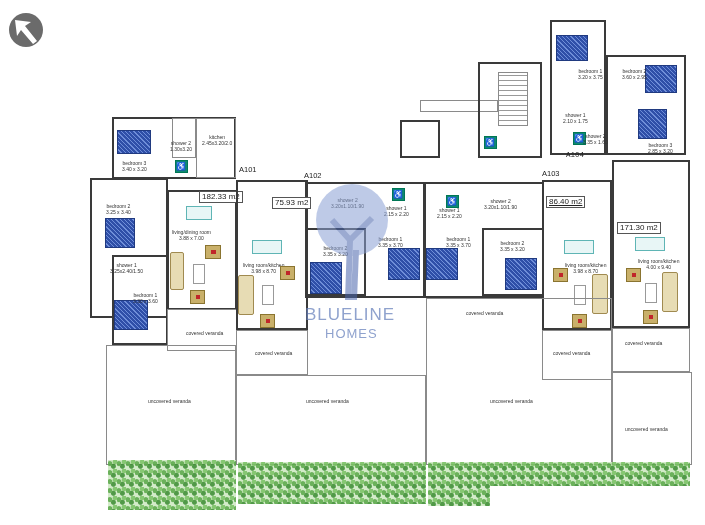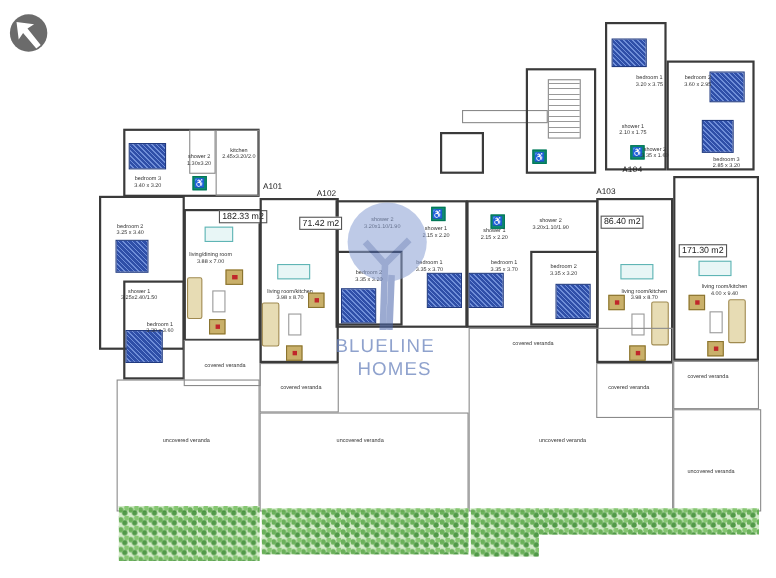--- a/index.html
+++ b/index.html
@@ -83,21 +83,21 @@
   <div class="unit" style="left:239px;top:165px;">A101</div>
 </div>
 
 <div>
   <div class="wall" style="left:236px;top:180px;width:72px;height:150px;"></div>
   <div class="thin" style="left:236px;top:330px;width:72px;height:45px;"></div>
   <div class="wall" style="left:305px;top:182px;width:120px;height:116px;"></div>
   <div class="wall" style="left:306px;top:228px;width:60px;height:68px;"></div>
   <div class="bed" style="left:310px;top:262px;width:30px;height:30px;"></div>
   <div class="bed" style="left:388px;top:248px;width:30px;height:30px;"></div>
-  <div class="area" style="left:272px;top:197px;">71.42 m2</div>
+  <div class="area" style="left:272px;top:197px;">75.93 m2</div>
   <div class="table" style="left:252px;top:240px;width:28px;height:12px;"></div>
   <div class="lbl" style="left:243px;top:262px;">
       <span>living room/kitchen</span>
       <span>3.98 x 8.70</span>
     </div>
   <div class="sofa" style="left:238px;top:275px;width:14px;height:38px;"></div>
   <div class="chair" style="left:280px;top:266px;width:13px;height:12px;"></div>
   <div class="rug" style="left:262px;top:285px;width:10px;height:18px;"></div>
   <div class="chair" style="left:260px;top:314px;width:13px;height:12px;"></div>
   <div class="lbl" style="left:323px;top:245px;">
@@ -111,21 +111,21 @@
   <div class="access" style="left:392px;top:188px;">♿</div>
   <div class="lbl" style="left:384px;top:205px;">
       <span>shower 1</span>
       <span>2.15 x 2.20</span>
     </div>
   <div class="lbl" style="left:378px;top:236px;">
       <span>bedroom 1</span>
       <span>3.35 x 3.70</span>
     </div>
   <div class="lbl" style="left:255px;top:350px;">covered veranda</div>
-  <div class="unit" style="left:288px;top:171px;">A102</div>
+  <div class="unit" style="left:304px;top:171px;">A102</div>
 </div>
 
 <div>
   <div class="wall" style="left:400px;top:120px;width:40px;height:38px;"></div>
   <div class="thin" style="left:420px;top:100px;width:78px;height:12px;"></div>
   <div class="wall" style="left:478px;top:62px;width:64px;height:96px;"></div>
   <div class="thin" style="left:498px;top:72px;width:30px;height:54px;background:repeating-linear-gradient(0deg,#fff 0 4px,#999 4px 5px);"></div>
   <div class="access" style="left:484px;top:136px;">♿</div>
 </div>
 
@@ -146,21 +146,21 @@
   <div class="lbl" style="left:484px;top:198px;">
       <span>shower 2</span>
       <span>3.20x1.10/1.90</span>
     </div>
   <div class="lbl" style="left:500px;top:240px;">
       <span>bedroom 2</span>
       <span>3.35 x 3.20</span>
     </div>
   <div class="wall" style="left:542px;top:180px;width:70px;height:150px;"></div>
   <div class="thin" style="left:542px;top:330px;width:70px;height:50px;"></div>
-  <div class="area" style="left:546px;top:196px;">86.40 m2</div>
+  <div class="area" style="left:546px;top:196px;text-decoration:underline;">86.40 m2</div>
   <div class="table" style="left:564px;top:240px;width:28px;height:12px;"></div>
   <div class="lbl" style="left:565px;top:262px;">
       <span>living room/kitchen</span>
       <span>3.98 x 8.70</span>
     </div>
   <div class="chair" style="left:553px;top:268px;width:13px;height:12px;"></div>
   <div class="sofa" style="left:592px;top:274px;width:14px;height:38px;"></div>
   <div class="rug" style="left:574px;top:285px;width:10px;height:18px;"></div>
   <div class="chair" style="left:572px;top:314px;width:13px;height:12px;"></div>
   <div class="lbl" style="left:466px;top:310px;">covered veranda</div>
@@ -228,14 +228,14 @@
   <div class="hedge" style="left:428px;top:462px;width:62px;height:44px;"></div>
   <div class="hedge" style="left:490px;top:462px;width:200px;height:24px;"></div>
 </div>
 
 <div>
   <svg class="abs" style="left:302px;top:180px;opacity:.55" width="100" height="120" viewBox="0 0 100 120">
     <circle cx="50" cy="40" r="36" fill="#8aa0d4"></circle>
     <path d="M46 120 L48 60 L30 40 M48 60 L70 38 M52 120 L54 70" stroke="#4a66ad" stroke-width="6" fill="none"></path>
   </svg>
   <div class="wm" style="left:305px;top:305px;font-size:17px;">BLUELINE</div>
-  <div class="wm" style="left:325px;top:326px;font-size:17px;">HOMES</div>
+  <div class="wm" style="left:325px;top:326px;font-size:13px;">HOMES</div>
 </div>
 
 </body></html>

